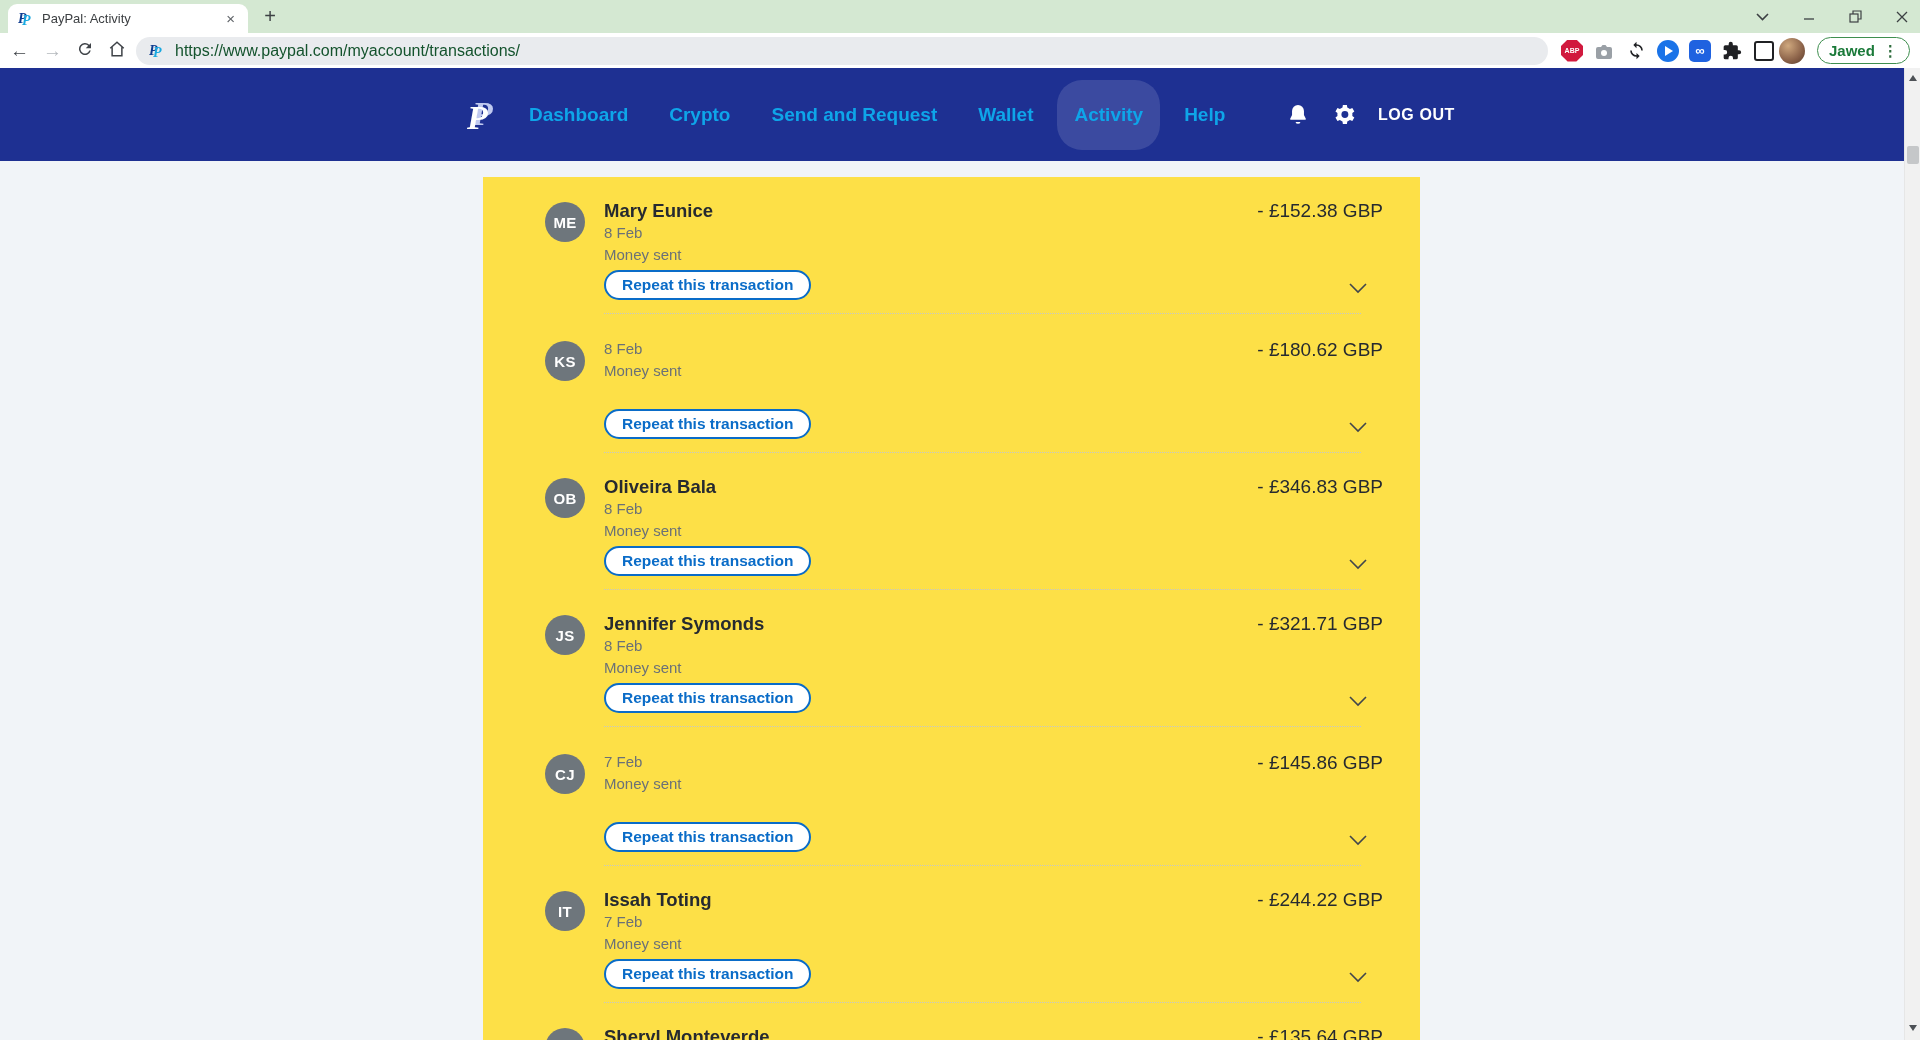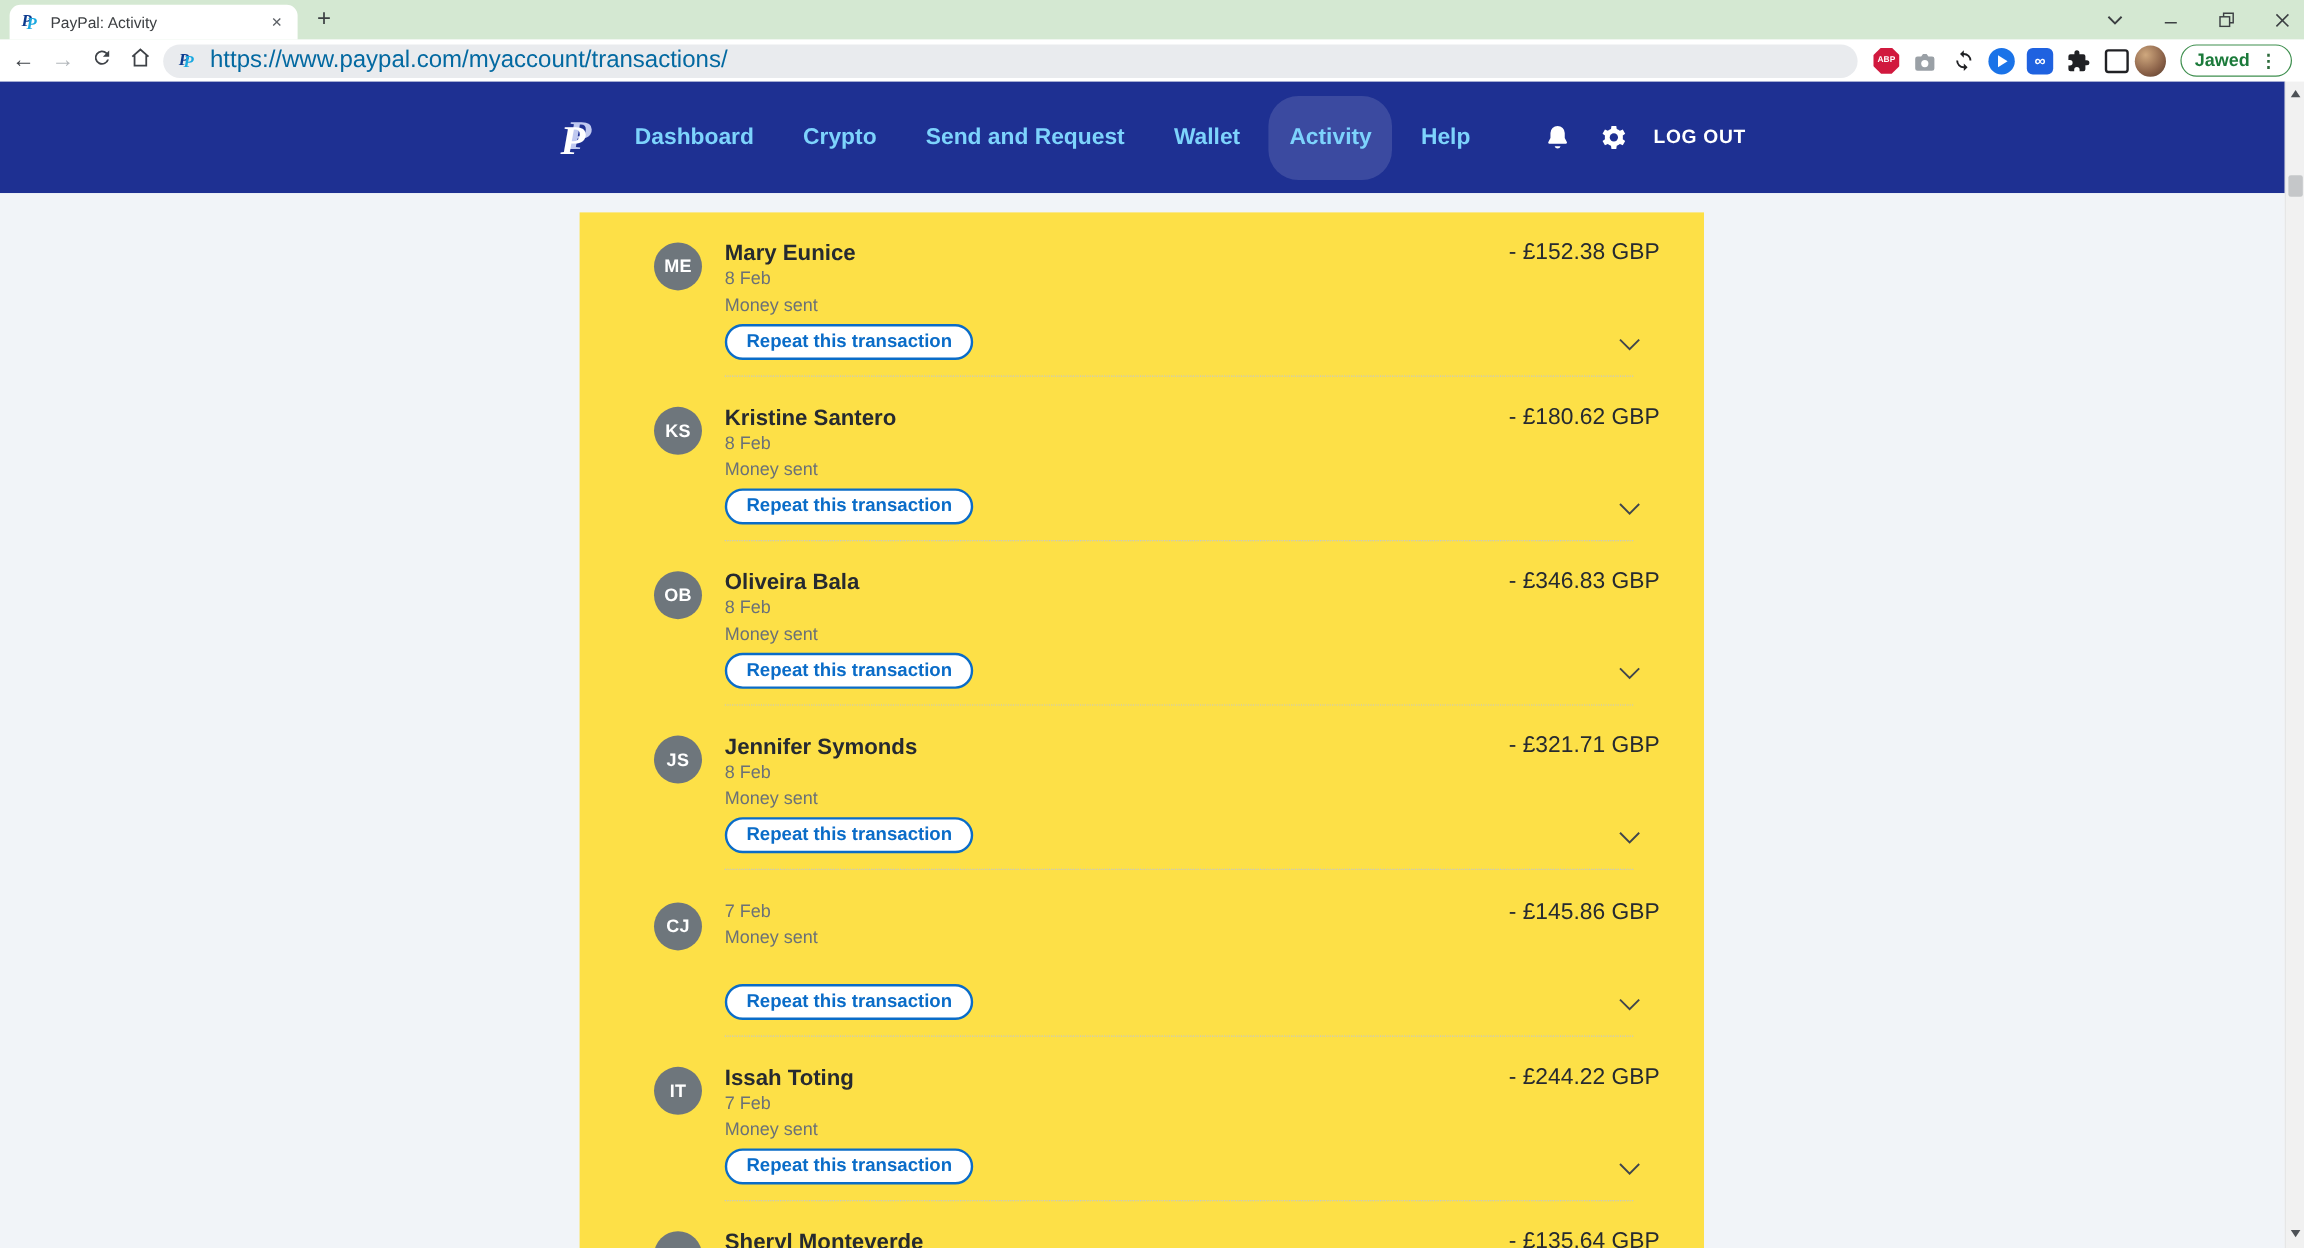--- a/index.html
+++ b/index.html
@@ -22,21 +22,21 @@
   .win-controls svg { display:block; }
 
   
   .toolbar { position:absolute; top:33px; left:0; width:1920px; height:35px; background:#fff;
              display:flex; align-items:center; }
   .nav-btns { margin-left:10px; display:flex; align-items:center; gap:14px; }
   .nav-glyph { font-size:19px; color:#3f4348; line-height:1; }
   .nav-glyph.disabled { color:#b4b8bc; }
   .urlbar { margin-left:10px; width:1412px; height:28px; background:#e9ebee; border-radius:14px;
             display:flex; align-items:center; padding:0 13px; }
-  .url-text { margin-left:10px; font-size:20px; color:#0369a1; white-space:nowrap; }
+  .url-text { margin-left:10px; font-size:16px; color:#14532d; white-space:nowrap; }
   .ext-row { display:flex; align-items:center; gap:10px; margin-left:13px; }
   .ext { width:22px; height:22px; display:flex; align-items:center; justify-content:center; flex:none; }
   .abp { background:#d1193e; clip-path:polygon(30% 0,70% 0,100% 30%,100% 70%,70% 100%,30% 100%,0 70%,0 30%);
          color:#fff; font-size:7px; font-weight:800; }
   .blue-circle { background:#1a73e8; border-radius:50%; }
   .blue-circle .tri { width:0; height:0; border-top:5px solid transparent; border-bottom:5px solid transparent;
                       border-left:8px solid #fff; margin-left:2px; }
   .link-square { background:#1f62e0; border-radius:5px; color:#fff; font-size:13px; font-weight:700; }
   .contrast { width:20px; height:20px; border:2px solid #202124; border-radius:3px; overflow:hidden; background:#fff; }
   .contrast .half { width:50%; height:100%; background:#202124; }
@@ -47,21 +47,21 @@
   .update-label { font-size:15px; font-weight:600; color:#1b7a3a; }
   .update-dots { font-size:15px; font-weight:700; color:#2d6b3c; letter-spacing:0; }
 
   
   .pp-navbar { position:absolute; top:68px; left:0; width:1904px; height:93px; background:#1e3092; }
   .nav-inner { position:absolute; left:465px; width:990px; height:100%; display:flex; align-items:center; }
   .pp-logo { position:relative; width:30px; height:44px; flex:none; }
   .pp-logo .p-back  { position:absolute; left:7px; top:2px; font:italic 800 34px "Liberation Serif", serif; color:#c0c9f0; }
   .pp-logo .p-front { position:absolute; left:2px; top:6px; font:italic 800 34px "Liberation Serif", serif; color:#ffffff; }
   .nav-links { margin-left:34px; display:flex; align-items:center; }
-  .nav-item { color:#7dd3fc; font-size:19px; font-weight:600; margin-right:41px; white-space:nowrap;text-align:center; }
+  .nav-item { color:#0ea5e9; font-size:19px; font-weight:600; margin-right:41px; white-space:nowrap;text-align:center; }
   .nav-item.active { background:rgba(255,255,255,0.13); border-radius:25px; padding:24px 17px;
                      margin-left:-17px; margin-right:24px; font-weight:700; }
   .nav-right { margin-left:auto; display:flex; align-items:center; }
   .icon-btn { margin-right:23px; display:flex; align-items:center; }
   .logout { color:#fff; font-size:16px; font-weight:800; letter-spacing:0.6px; white-space:nowrap; }
 
   
   .page { position:absolute; top:161px; left:0; width:1904px; bottom:0; background:#f1f4f8; overflow:hidden; }
   .content-col { position:absolute; left:483px; top:16px; width:937px; height:100%; background:#fde047; }
   .rows { padding-top:23px; }
@@ -227,21 +227,20 @@
     <span class="t-chevron">
       <svg width="18" height="11" viewBox="0 0 18 11">
                 <path d="M1 1l8 8 8-8" fill="none" stroke="#41464c" stroke-width="1.6"></path>
               </svg>
     </span>
     <div class="t-divider"></div>
   </div>
 
   <div class="t-row">
     <span class="avatar">KS</span>
-    <div class="t-name">Kristine Santero</div>
     <div class="t-date">8 Feb</div>
     <div class="t-type">Money sent</div>
     <span class="t-btn">Repeat this transaction</span>
     <div class="t-amount">- £180.62 GBP</div>
     <span class="t-chevron">
       <svg width="18" height="11" viewBox="0 0 18 11">
                 <path d="M1 1l8 8 8-8" fill="none" stroke="#41464c" stroke-width="1.6"></path>
               </svg>
     </span>
     <div class="t-divider"></div>

